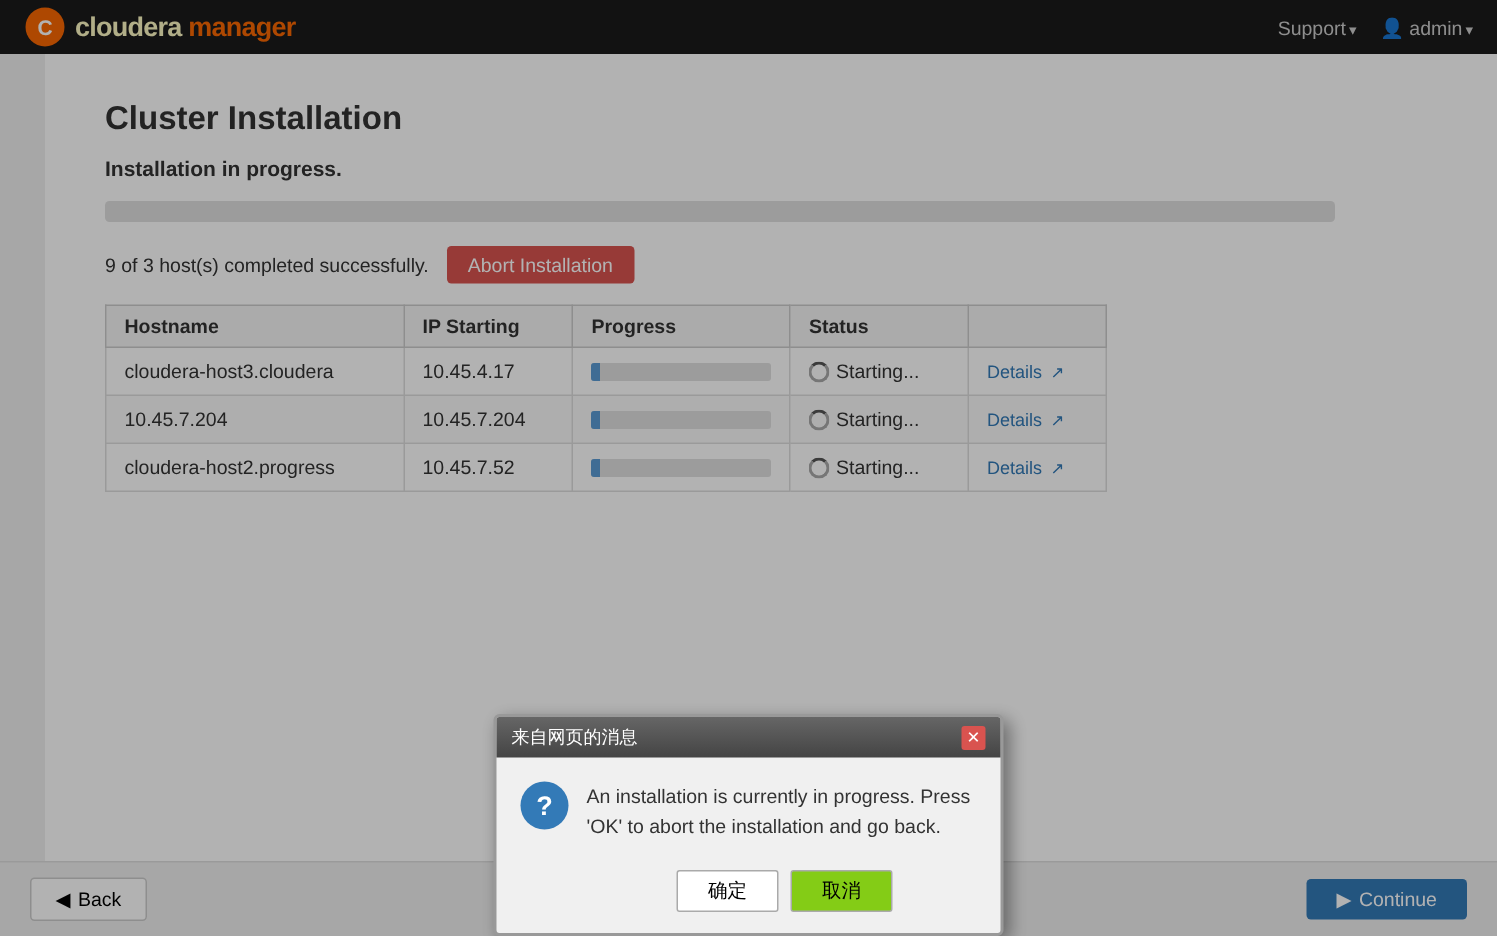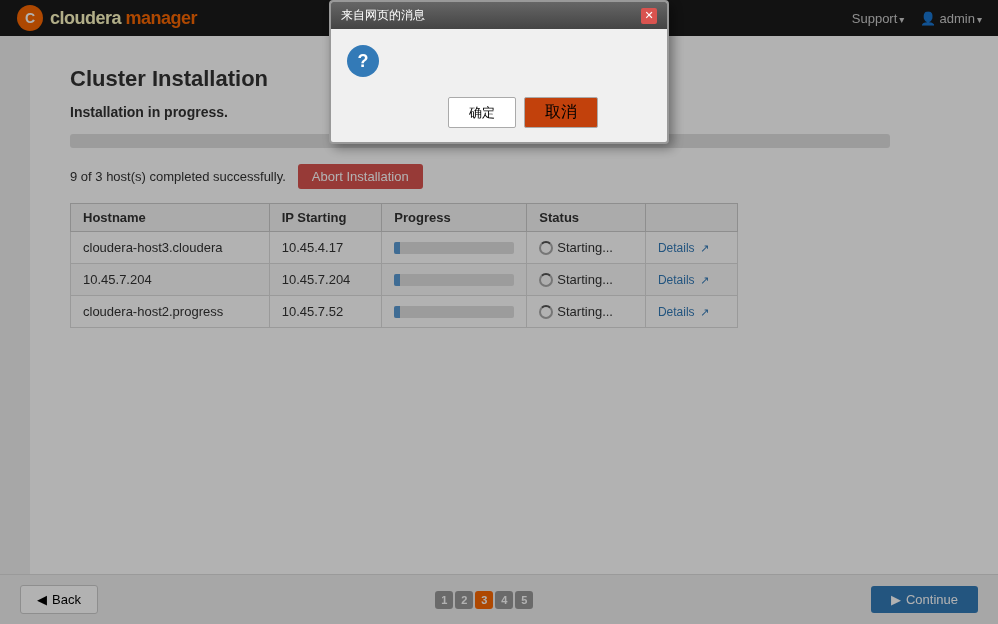--- a/index.html
+++ b/index.html
@@ -235,21 +235,21 @@
       gap: 5px;
     }
 
     
     .modal-overlay {
       position: fixed;
       top: 0; left: 0; right: 0; bottom: 0;
       background: rgba(0,0,0,0.3);
       z-index: 100;
       display: flex;
-      align-items: flex-start;
+      align-items: flex-end;
       justify-content: center;
     }
     .modal-dialog {
       background: #f0f0f0;
       border: 2px solid #999;
       border-radius: 4px;
       width: 340px;
       box-shadow: 4px 4px 12px rgba(0,0,0,0.4);
       font-size: 13px;
     }
@@ -309,24 +309,24 @@
     }
     .modal-ok-btn {
       background: #fff;
       border: 1px solid #aaa;
       padding: 4px 20px;
       font-size: 13px;
       cursor: pointer;
       border-radius: 2px;
     }
     .modal-cancel-btn {
-      background: #c2410c;
+      background: #84cc16;
       border: 1px solid #aaa;
       padding: 4px 20px;
-      font-size: 16px;
+      font-size: 13px;
       cursor: pointer;
       border-radius: 2px;
     }
   </style>
 </head>
 <body>
 
 <div class="header">
   <div class="header-logo">
     <svg width="28" height="28" viewBox="0 0 28 28">
@@ -433,20 +433,21 @@
 </div>
 
 <div class="modal-overlay">
   <div class="modal-dialog">
     <div class="modal-titlebar">
       <span>来自网页的消息</span>
       <button class="modal-close-btn">✕</button>
     </div>
     <div class="modal-body">
       <div class="modal-info-icon">?</div>
+      <div class="modal-message">An installation is currently in progress. Press 'OK' to abort the installation and go back.</div>
     </div>
     <div class="modal-footer">
       <button class="modal-ok-btn">确定</button>
       <button class="modal-cancel-btn">取消</button>
     </div>
   </div>
 </div>
 
 <div class="footer">
   <button class="back-btn">

